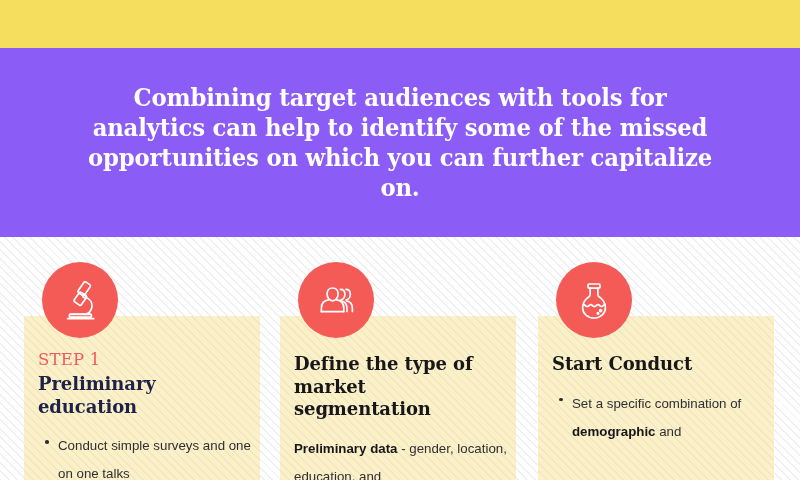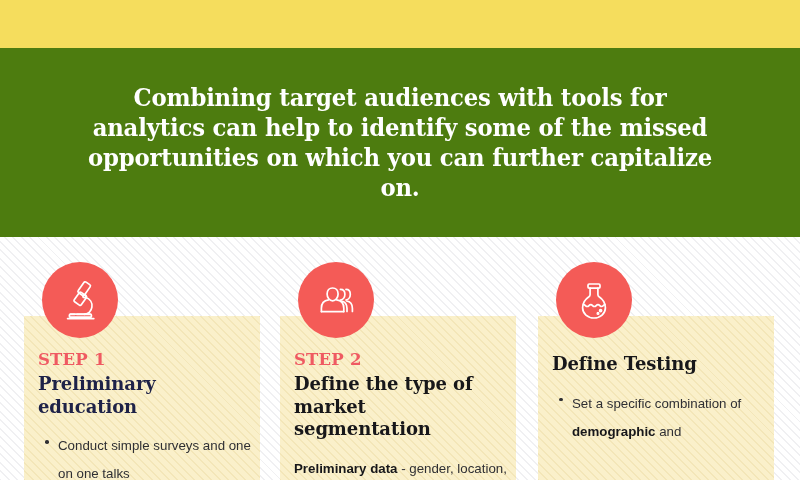--- a/index.html
+++ b/index.html
@@ -26,21 +26,21 @@
     left: 0; top: 0;
     width: 800px; height: 48px;
     background: #f5dd5d;
   }
 
   
   .band-green {
     position: absolute;
     left: 0; top: 48px;
     width: 800px; height: 189px;
-    background: #4d7c0f;
+    background: #8b5cf6;
     display: flex;
     align-items: center;
     justify-content: center;
   }
   .quote {
     width: 700px;
     margin: 0;
     color: #ffffff;
     font-family: "DejaVu Serif", "Liberation Serif", serif;
     font-weight: 700;
@@ -117,21 +117,21 @@
     left: 14px;
     top: 113px;
     width: 214px;
     z-index: 2;
   }
 
   .step-label {
     margin: 0;
     color: #ef5a62;
     font-family: "DejaVu Serif", "Liberation Serif", serif;
-    font-weight: 700;
+    font-weight: 400;
     font-size: 16.5px;
     line-height: 20px;
     letter-spacing: 0.2px;
   }
   .step-title {
     margin: 3px 0 0 0;
     font-family: "DejaVu Serif", "Liberation Serif", serif;
     font-weight: 700;
     font-size: 18px;
     line-height: 22.5px;
@@ -211,41 +211,40 @@
           <path d="M33.6 24.0c3.6 0.5 5.8 3.3 5.8 7.4v3.0"></path>
           <path d="M27.4 12.3c2.7 0 4.5 2.0 4.5 4.9 0 3.0-2.0 5.6-4.5 5.9"></path>
           <path d="M28.0 24.0c3.7 0.5 6.0 3.4 6.0 7.5v3.0"></path>
           <path d="M19.6 11.0c3.3 0 5.5 2.5 5.5 6.0 0 3.7-2.5 6.9-5.5 6.9s-5.5-3.2-5.5-6.9c0-3.5 2.2-6.0 5.5-6.0z"></path>
           <path d="M8.4 34.6v-3.3c0-4.7 2.9-7.9 7.2-8.4"></path>
           <path d="M30.8 34.6v-3.3c0-4.7-2.9-7.9-7.2-8.4"></path>
           <path d="M8.4 34.6h22.4"></path>
         </svg>
       </div>
       <div class="card-content">
-        <p class="step-label">STEP 2</p>
         <p class="step-title title-dark">Define the type of market segmentation</p>
         <ul class="card-body plain">
           <li><b>Preliminary data</b><span> - gender, location, education, and</span></li>
         </ul>
       </div>
     </div>
 
     <div class="step step-3">
       <div class="card"></div>
       <div class="icon-circle">
         <svg width="46" height="46" viewBox="0 0 46 46" fill="none" stroke="#ffffff" stroke-width="1.7" stroke-linecap="round" stroke-linejoin="round">
           <rect x="17.0" y="7.0" width="12.0" height="4.2" rx="1.2"></rect>
           <path d="M19.1 11.2v6.2c0 1.0-0.4 1.7-1.2 2.3-3.9 2.7-6.3 6.6-6.3 11.0 0 6.0 5.1 10.3 11.4 10.3s11.4-4.3 11.4-10.3c0-4.4-2.4-8.3-6.3-11.0-0.8-0.6-1.2-1.3-1.2-2.3v-6.2"></path>
           <path d="M12.6 27.6c1.8 0 1.8 1.9 3.6 1.9s1.8-1.9 3.6-1.9 1.8 1.9 3.6 1.9 1.8-1.9 3.6-1.9 1.8 1.9 3.6 1.9 1.8-1.9 3.3-1.9"></path>
           <circle cx="29.6" cy="33.6" r="1.0"></circle>
           <circle cx="27.0" cy="36.4" r="0.7"></circle>
         </svg>
       </div>
       <div class="card-content">
-        <p class="step-title title-dark">Define Testing</p>
+        <p class="step-title title-dark">Start Conduct</p>
         <ul class="card-body bulleted">
           <li>Set a specific combination of <b>demographic</b> and</li>
         </ul>
       </div>
     </div>
 
   </div>
 </div>
 
 </body></html>

